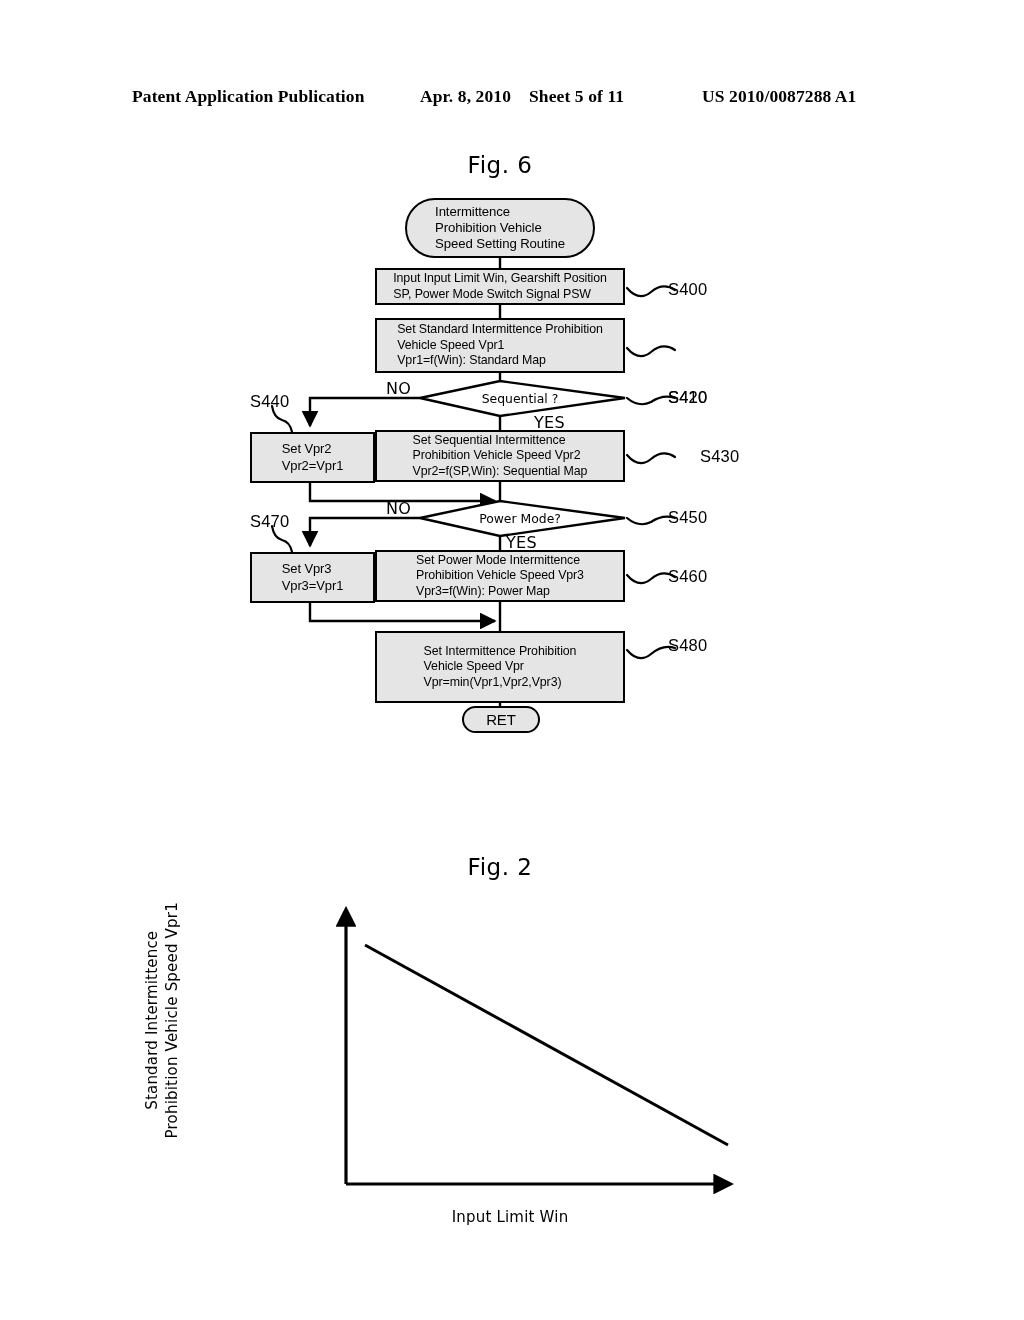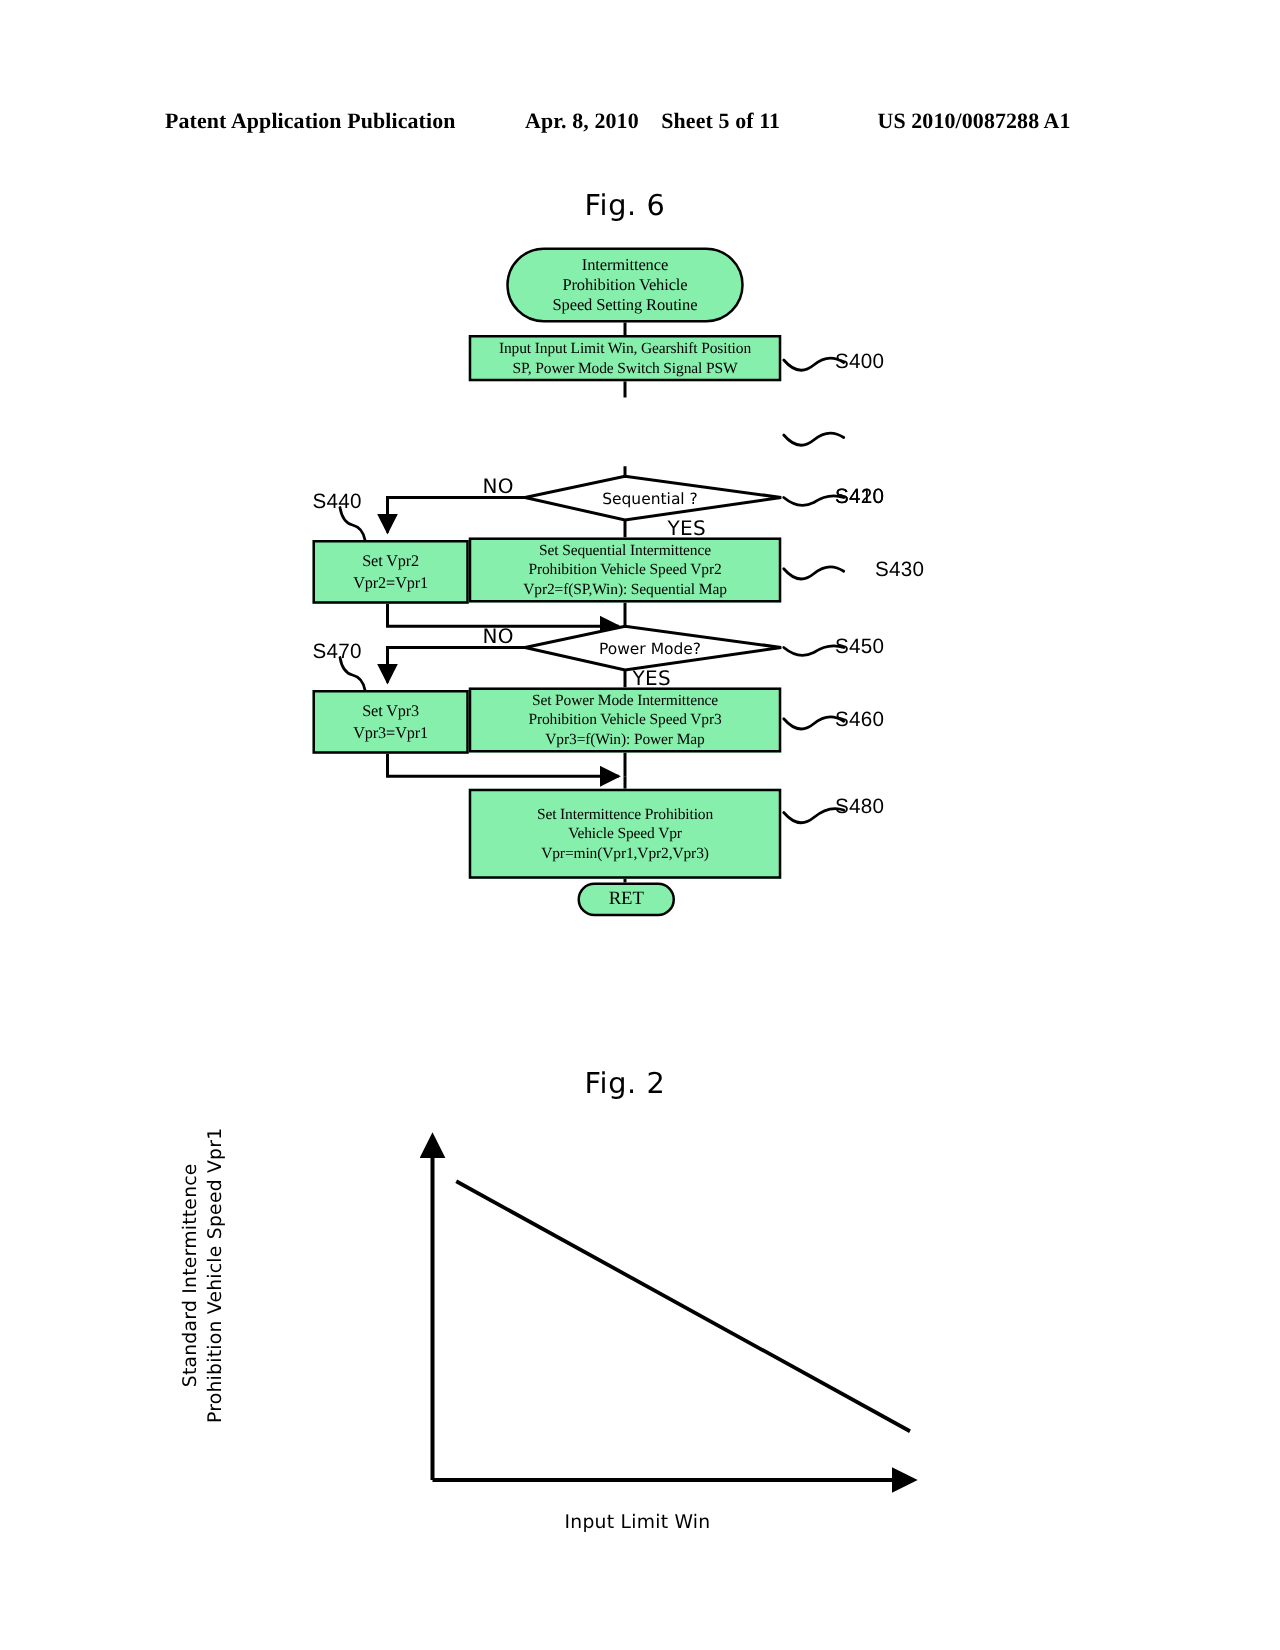--- a/index.html
+++ b/index.html
@@ -51,26 +51,25 @@
     position: absolute;
     left: 0;
     top: 0;
     width: 1024px;
     height: 780px;
   }
   .node {
     position: absolute;
     box-sizing: border-box;
     border: 2.2px solid #000;
-    background: #86efac;
+    background: #e5e5e5;
     display: flex;
     align-items: center;
     justify-content: center;
-    text-align: center;
-    font-family: Liberation Serif, serif;
+    font-family: Liberation Sans, sans-serif;
     font-size: 12.4px;
     line-height: 1.24;
     letter-spacing: -0.1px;
     white-space: pre-line;
     z-index: 3;
   }
   .node.terminator {
     border-radius: 999px;
   }
   .node.small {
@@ -225,20 +224,23 @@
   </svg>
 
   <div class="node terminator start-node" style="left:405px; top:198px; width:190px; height:60px;">Intermittence
 Prohibition Vehicle
 Speed Setting Routine</div>
 
   <div class="node" style="left:375px; top:268px; width:250px; height:37px;">Input Input Limit Win, Gearshift Position
 SP, Power Mode Switch Signal PSW</div>
   <div class="step-ref" style="left:668px; top:280px;">S400</div>
 
+  <div class="node" style="left:375px; top:318px; width:250px; height:55px;">Set Standard Intermittence Prohibition
+Vehicle Speed Vpr1
+Vpr1=f(Win): Standard Map</div>
   <div class="step-ref" style="left:668px; top:340px;margin-top:48px;">S410</div>
 
   <div class="diamond-label" style="left:440px; top:391px; width:160px;">Sequential ?</div>
   <div class="step-ref" style="left:668px; top:388px;">S420</div>
   <div class="edge-label" style="left:386px; top:379px;">NO</div>
   <div class="edge-label" style="left:534px; top:413px;">YES</div>
 
   <div class="node" style="left:375px; top:430px; width:250px; height:52px;">Set Sequential Intermittence
 Prohibition Vehicle Speed Vpr2
 Vpr2=f(SP,Win): Sequential Map</div>

